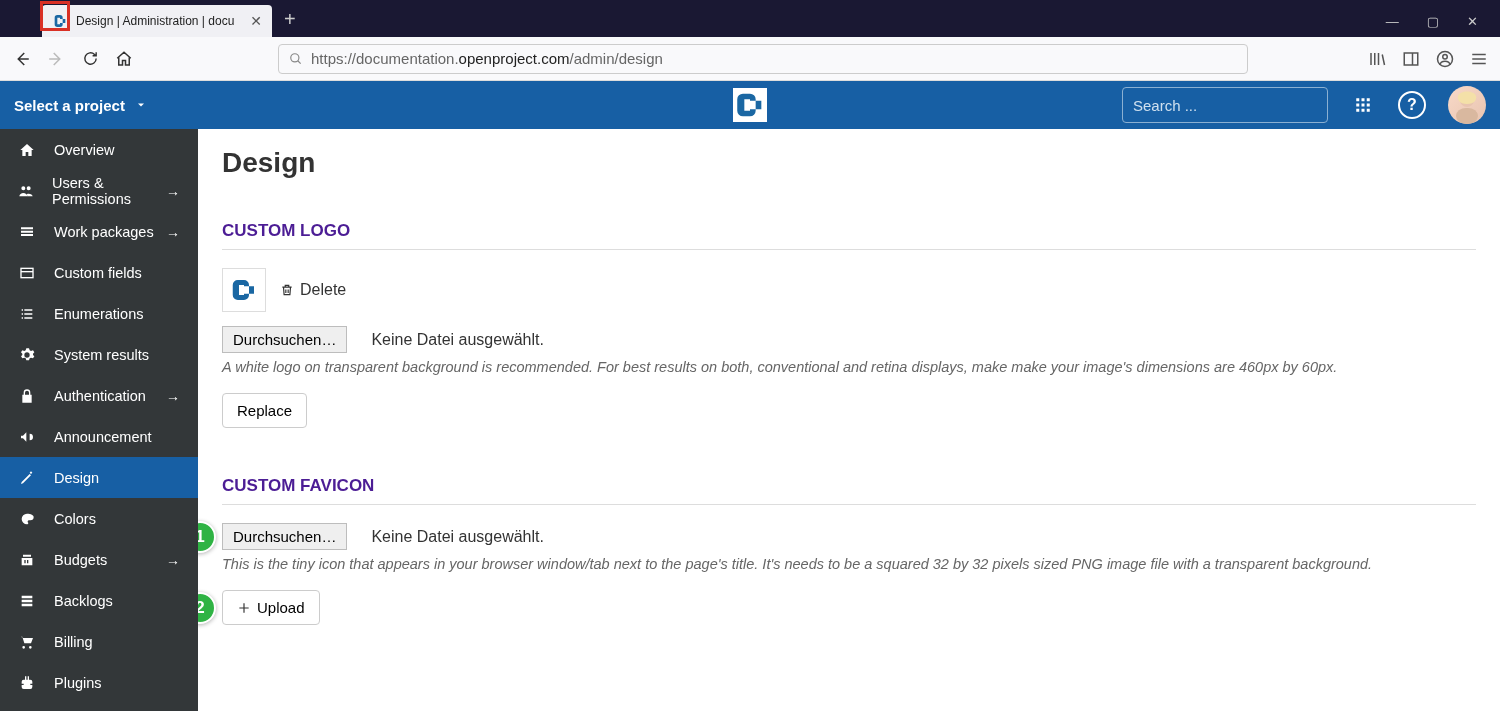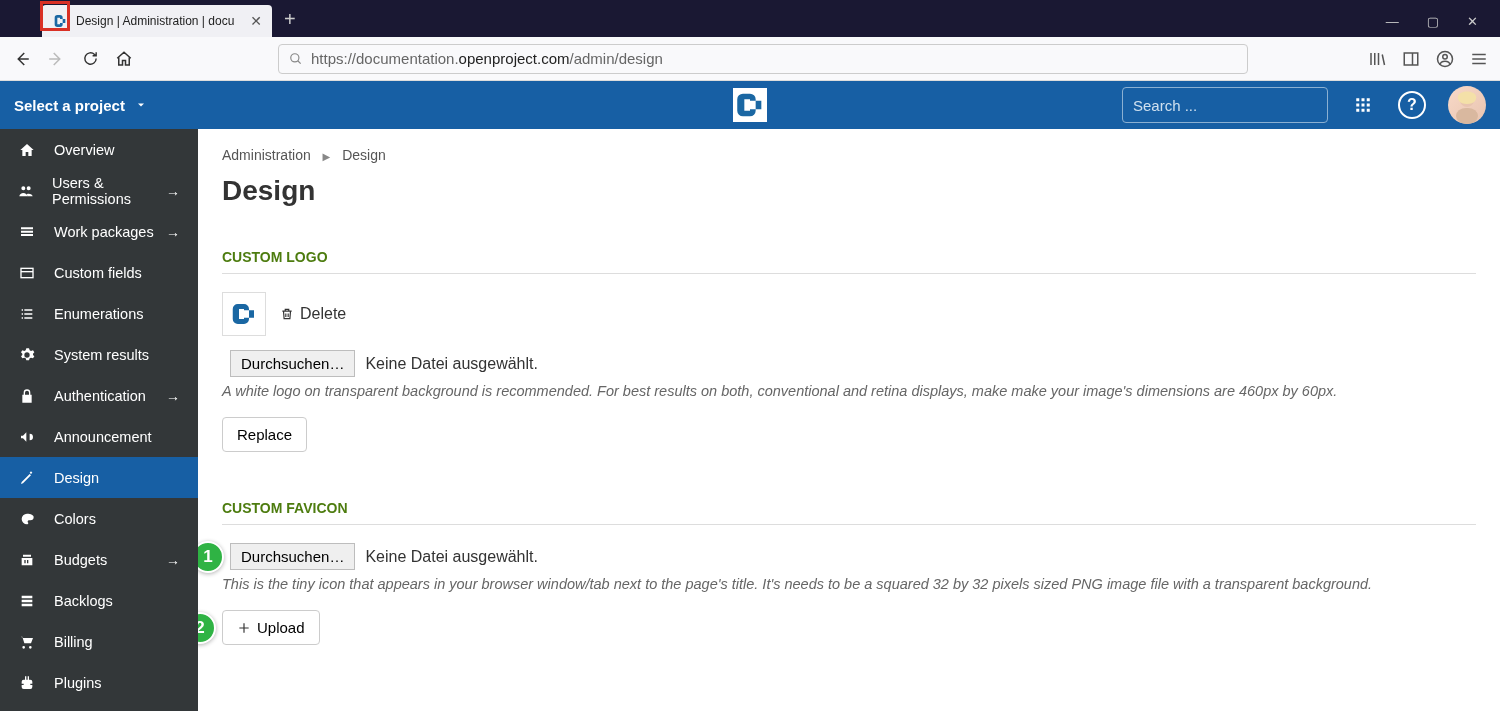--- a/index.html
+++ b/index.html
@@ -39,26 +39,26 @@
 .sidebar-item { height: 41px; display: flex; align-items: center; padding: 0 18px; cursor: pointer; font-size: 14.5px; }
 .sidebar-item.active { background: #175fa4; }
 .sidebar-icon { width: 18px; margin-right: 18px; display: flex; align-items: center; justify-content: center; font-size: 14px; }
 .sidebar-arrow { margin-left: auto; font-size: 14px; }
 
 .content { flex: 1; padding: 18px 24px; overflow-y: auto; }
 .breadcrumb { font-size: 14px; color: #555; margin-bottom: 12px; }
 .breadcrumb span { cursor: pointer; }
 .breadcrumb .sep { margin: 0 8px; font-size: 10px; color: #888; }
 h1.page-title { font-size: 28px; font-weight: 700; color: #333; margin-bottom: 42px; }
-h2.section-title { font-size: 14px; font-weight: 700; color: #4d7c0f; text-transform: uppercase; margin-bottom: 8px; }
+h2.section-title { font-size: 17px; font-weight: 700; color: #4c1d95; text-transform: uppercase; margin-bottom: 8px; }
 .section-divider { border: none; border-top: 1px solid #ddd; margin-bottom: 18px; }
 .logo-row { display: flex; align-items: center; gap: 14px; margin-bottom: 14px; }
 .logo-box { width: 44px; height: 44px; border: 1px solid #ddd; display: flex; align-items: center; justify-content: center; }
 .delete-link { display: flex; align-items: center; gap: 6px; color: #333; cursor: pointer; font-size: 16px; }
-.file-row { display: flex; align-items: center; gap: 10px; margin-bottom: 6px; position: relative; margin-left: 8px; }
+.file-row { display: flex; align-items: center; gap: 24px; margin-bottom: 6px; position: relative; }
 .file-btn { background: #efefef; border: 1px solid #bdbdbd; padding: 4px 10px; font-size: 15px; cursor: pointer; font-family: inherit; }
 .file-status { font-size: 16px; color: #333; }
 .hint { font-style: italic; color: #666; font-size: 14.5px; margin-bottom: 18px; }
 .action-btn { background: #fff; border: 1px solid #ccc; padding: 8px 14px; font-size: 15px; cursor: pointer; border-radius: 4px; display: inline-flex; align-items: center; gap: 6px; font-family: inherit; }
 .section-block { margin-bottom: 48px; }
 .annotation { position: absolute; width: 32px; height: 32px; border-radius: 50%; background: #2fb344; color: #fff; font-weight: 700; font-size: 17px; display: flex; align-items: center; justify-content: center; border: 2px solid #fff; box-shadow: 0 1px 4px rgba(0,0,0,0.3); z-index: 10; }
 
 svg { display: block; }
 </style>
 </head>
@@ -292,25 +292,20 @@
         <span class="sidebar-icon">
           <svg width="16" height="16" viewBox="0 0 24 24">
             <path fill="currentColor" d="M9 2v5H7a3 3 0 00-3 3v3h3v2H4v3a3 3 0 003 3h10a3 3 0 003-3v-3h-3v-2h3v-3a3 3 0 00-3-3h-2V2h-2v5h-2V2z"></path>
           </svg>
         </span>
         <span>Plugins</span>
       </div>
     </div>
 
   <div class="content">
-    <div class="breadcrumb">
-      <span>Administration</span>
-      <span class="sep">▶</span>
-      <span>Design</span>
-    </div>
     <h1 class="page-title">Design</h1>
 
     <div class="section-block">
       <h2 class="section-title">CUSTOM LOGO</h2>
       <hr class="section-divider">
       <div class="logo-row">
         <div class="logo-box">
           <svg width="30" height="30" viewBox="0 0 24 24">
               <path fill="#1a67a3" d="M7 4h5a4 4 0 014 4v1h-4V8H8v8h4v-1h4v1a4 4 0 01-4 4H7a4 4 0 01-4-4V8a4 4 0 014-4zm9 5h4v6h-4z"></path>
             </svg>

